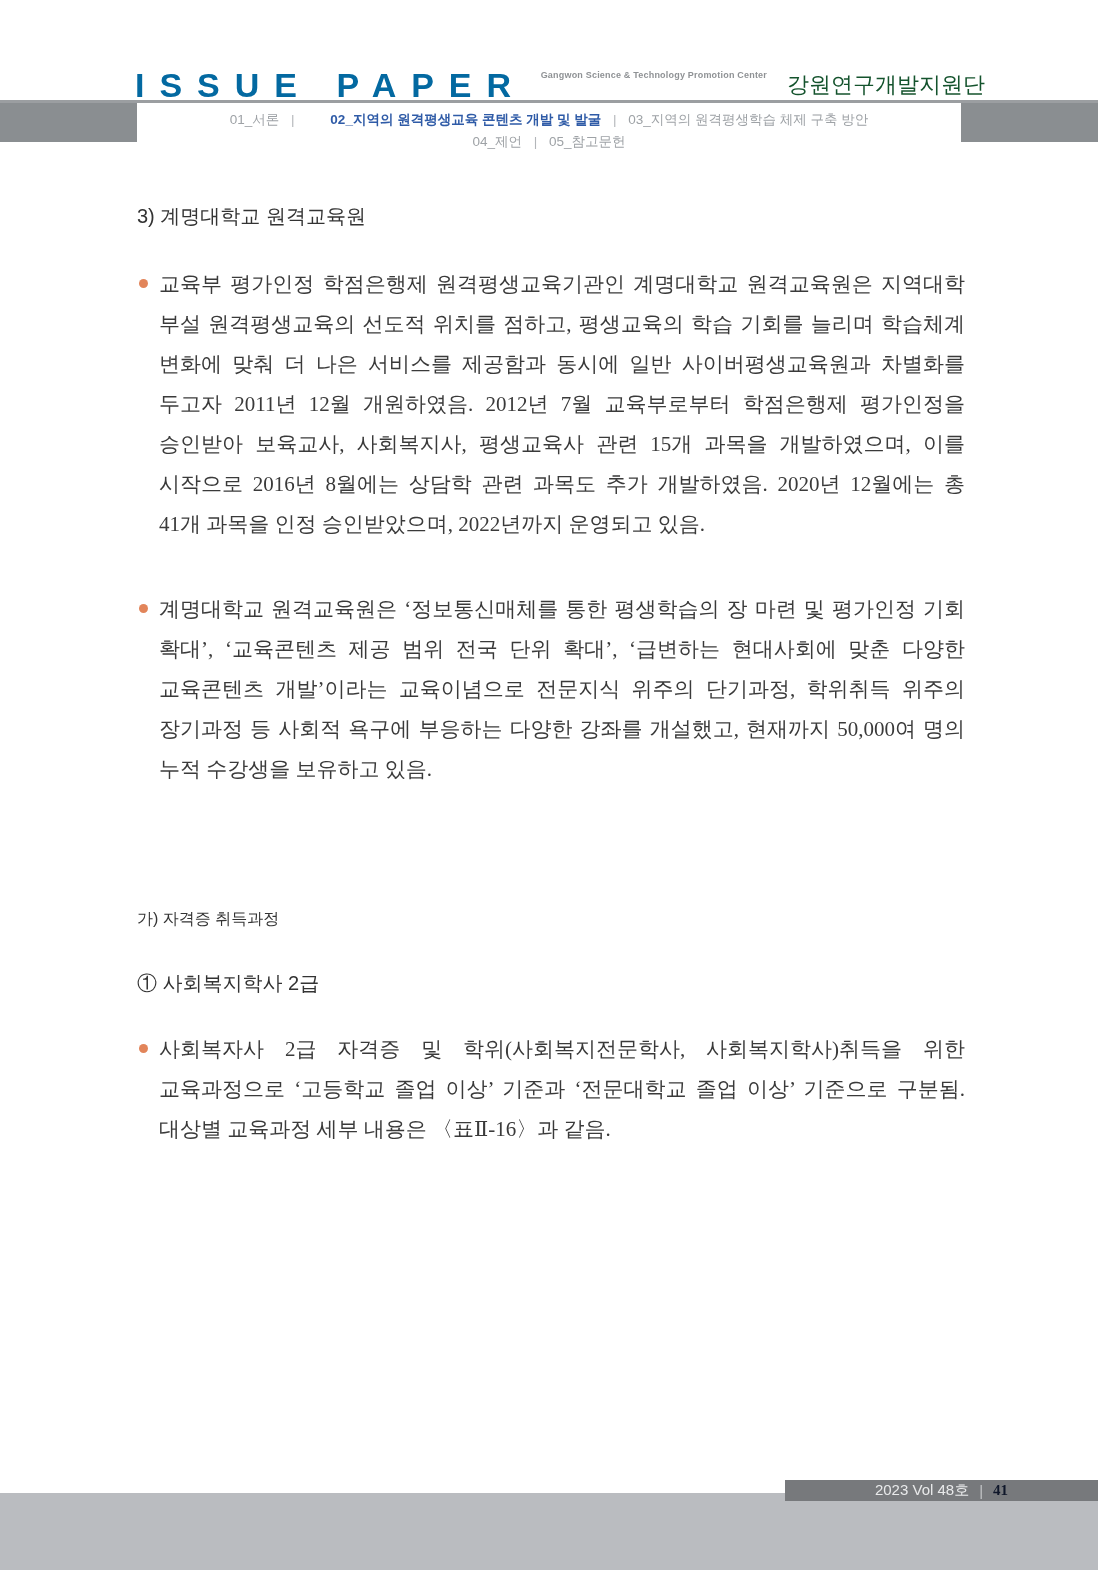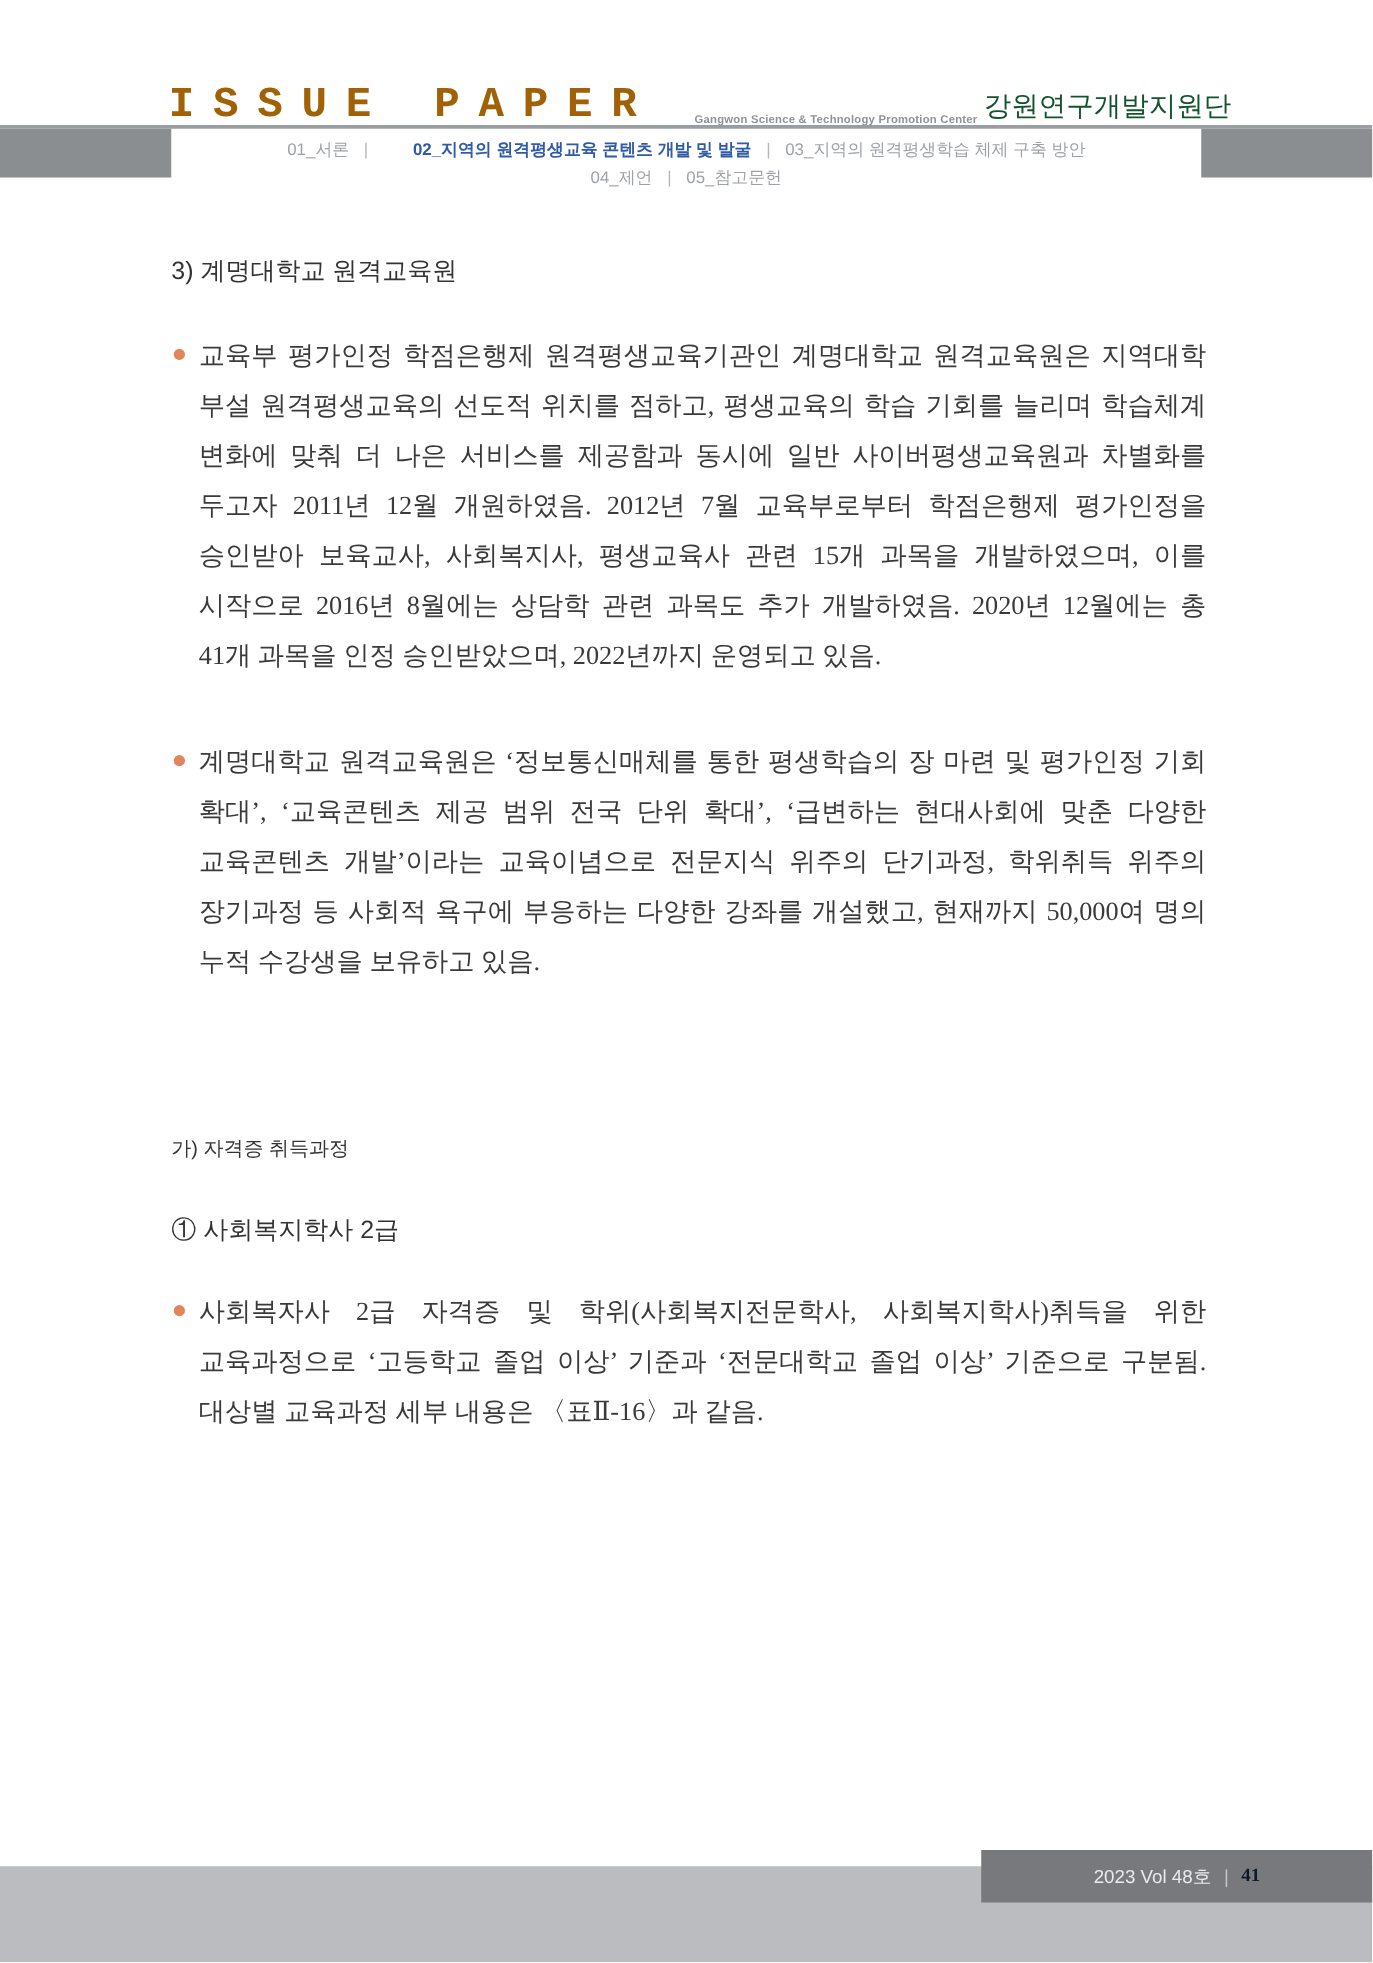--- a/index.html
+++ b/index.html
@@ -8,26 +8,25 @@
     width:1098px;height:1570px;
     background:#ffffff;
     overflow:hidden;
     font-family:"Liberation Sans", sans-serif;
   }
 
   
   .brand{
     position:absolute;left:135px;top:66px;
     font-size:34px;font-weight:600;letter-spacing:15px;
-    color:#a16207;
-    font-family:Liberation Mono, monospace;
+    color:#0369a1;
   }
   .brand-right{
     position:absolute;right:113px;top:70px;
-    display:flex;align-items:flex-end;gap:5px;white-space:nowrap;
+    display:flex;align-items:flex-start;gap:20px;white-space:nowrap;
   }
   .caption-en{
     font-size:9px;font-weight:bold;color:#8f9295;letter-spacing:0.2px;
   }
   .org-name{
     font-size:22px;font-weight:normal;color:#14532d;
   }
   .header-rule{
     position:absolute;left:0;top:100px;width:1098px;height:3px;
     background:#9b9ea1;
@@ -88,21 +87,21 @@
     font-size:20px;font-weight:400;color:#333;
     margin:0 0 32px 0;
   }
 
   
   .footer-light{
     position:absolute;left:0;bottom:0;width:1098px;height:77px;
     background:#babcc0;
   }
   .footer-bar{
-    position:absolute;right:0;top:1480px;width:313px;height:42px;
+    position:absolute;right:0;top:1480px;width:313px;height:21px;
     background:#77797c;
     display:flex;align-items:center;justify-content:center;
     font-size:15px;color:#e9eaeb;white-space:nowrap;
   }
   .footer-bar .sep{margin:0 10px;color:#c2c4c6;}
   .footer-bar .pageno{font-weight:bold;color:#0f172a;font-family:Liberation Serif, serif;}
 </style>
 </head>
 <body>
 

